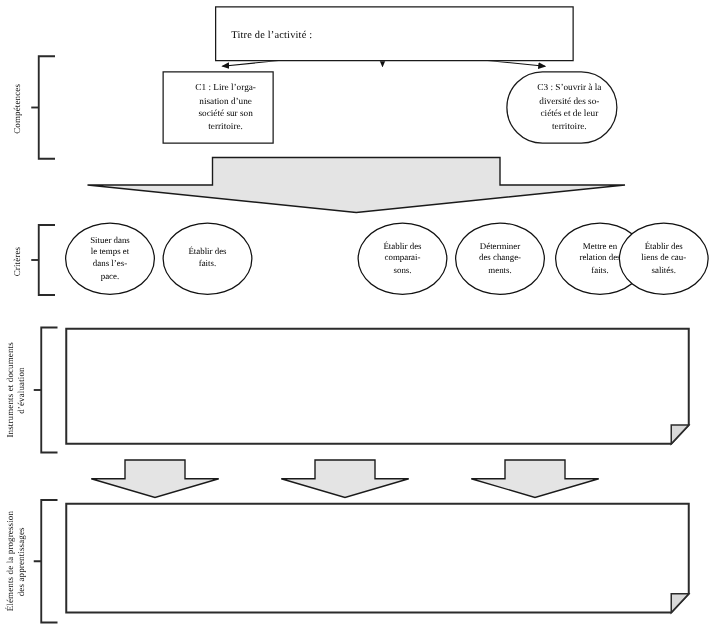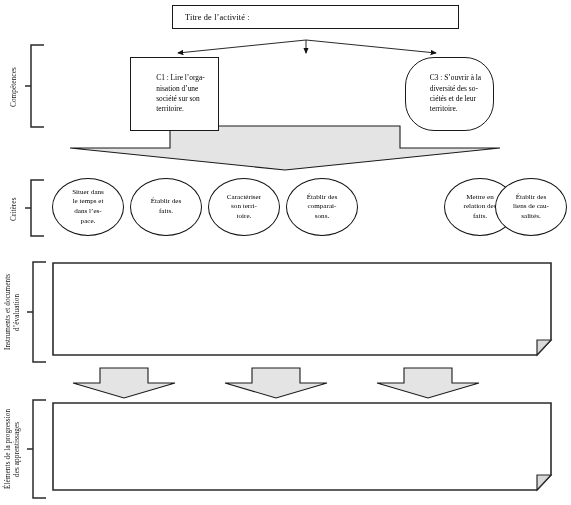--- a/index.html
+++ b/index.html
@@ -22,42 +22,43 @@
     width: 571px;
     height: 505px;
   }
 
   
   .node { position: absolute; box-sizing: border-box; }
 
   
   .title-box {
     left: 172px; top: 5px;
-    width: 287px; height: 24px;
+    width: 287px; height: 44px;
     border: 1.3px solid #1a1a1a;
     background: #ffffff;
     display: flex;
     align-items: center;
   }
   .title-box .label {
     font-size: 8.3px;
     padding-left: 12px;
     letter-spacing: 0.15px;
     white-space: nowrap;
   }
 
   
   .comp-box {
     top: 57px;
-    width: 89px; height: 74px;
+    width: 89px; height: 58px;
     border: 1.3px solid #1a1a1a;
     background: #ffffff;
     display: flex;
     align-items: center;
     justify-content: center;
+    text-align: center;
     padding-left: 12px;
   }
   .comp-box .label {
     font-size: 7.4px;
     line-height: 10.3px;
     padding: 0 3px;
   }
   .comp-1 { left: 130px; }
   .comp-2 { left: 270px; }
   .comp-3 { left: 405px; border-radius: 29px; }
@@ -174,25 +175,25 @@
   <div class="node comp-box comp-3">
     <span class="label">C3 : S’ouvrir à la<br>diversité des so-<br>ciétés et de leur<br>territoire.</span>
   </div>
 
   <div class="node oval" style="left:52px">
     <span class="label">Situer dans<br>le temps et<br>dans l’es-<br>pace.</span>
   </div>
   <div class="node oval" style="left:130px">
     <span class="label">Établir des<br>faits.</span>
   </div>
-  <div class="node oval" style="left:208px">
-    <span class="label">Caractériser<br>son terri-<br>toire.</span>
-  </div>
   <div class="node oval" style="left:286px">
     <span class="label">Établir des<br>comparai-<br>sons.</span>
+  </div>
+  <div class="node oval" style="left:364px">
+    <span class="label">Déterminer<br>des change-<br>ments.</span>
   </div>
   <div class="node oval" style="left:444px">
     <span class="label">Mettre en<br>relation des<br>faits.</span>
   </div>
   <div class="node oval" style="left:495px">
     <span class="label">Établir des<br>liens de cau-<br>salités.</span>
   </div>
 
   <div class="vlabel" style="left:10px; top:52px; height:70px;">Compétences</div>
 

